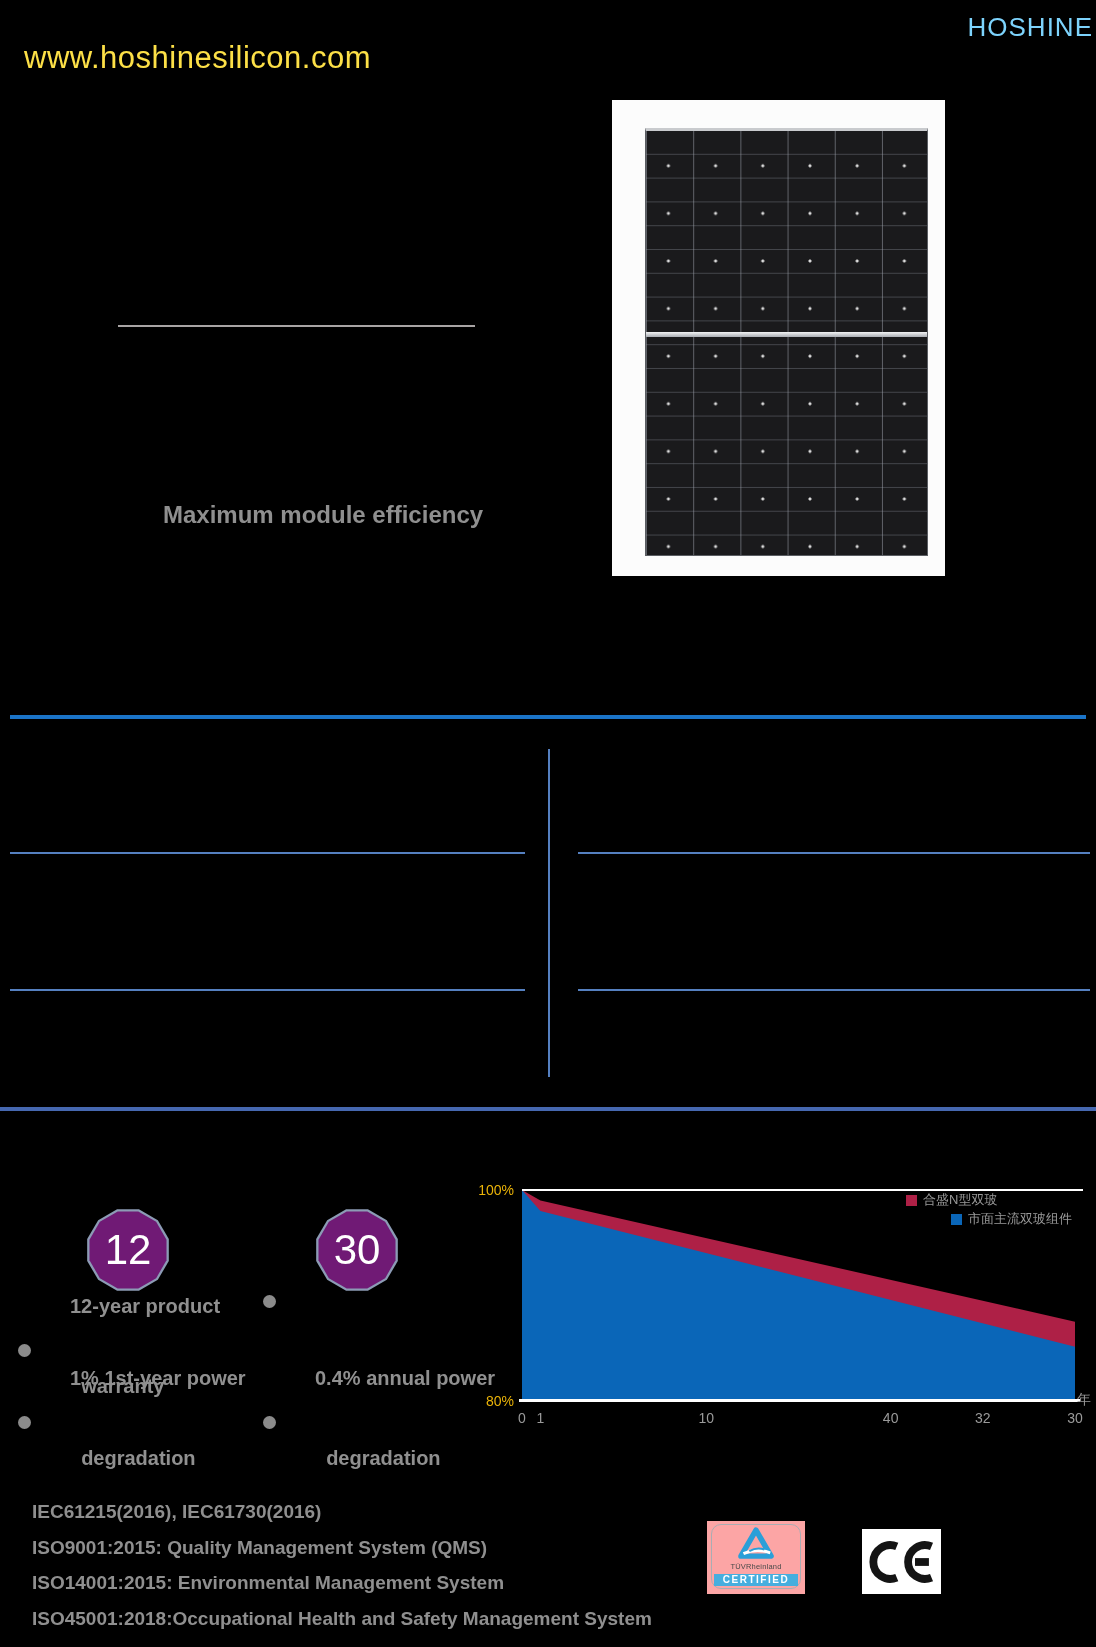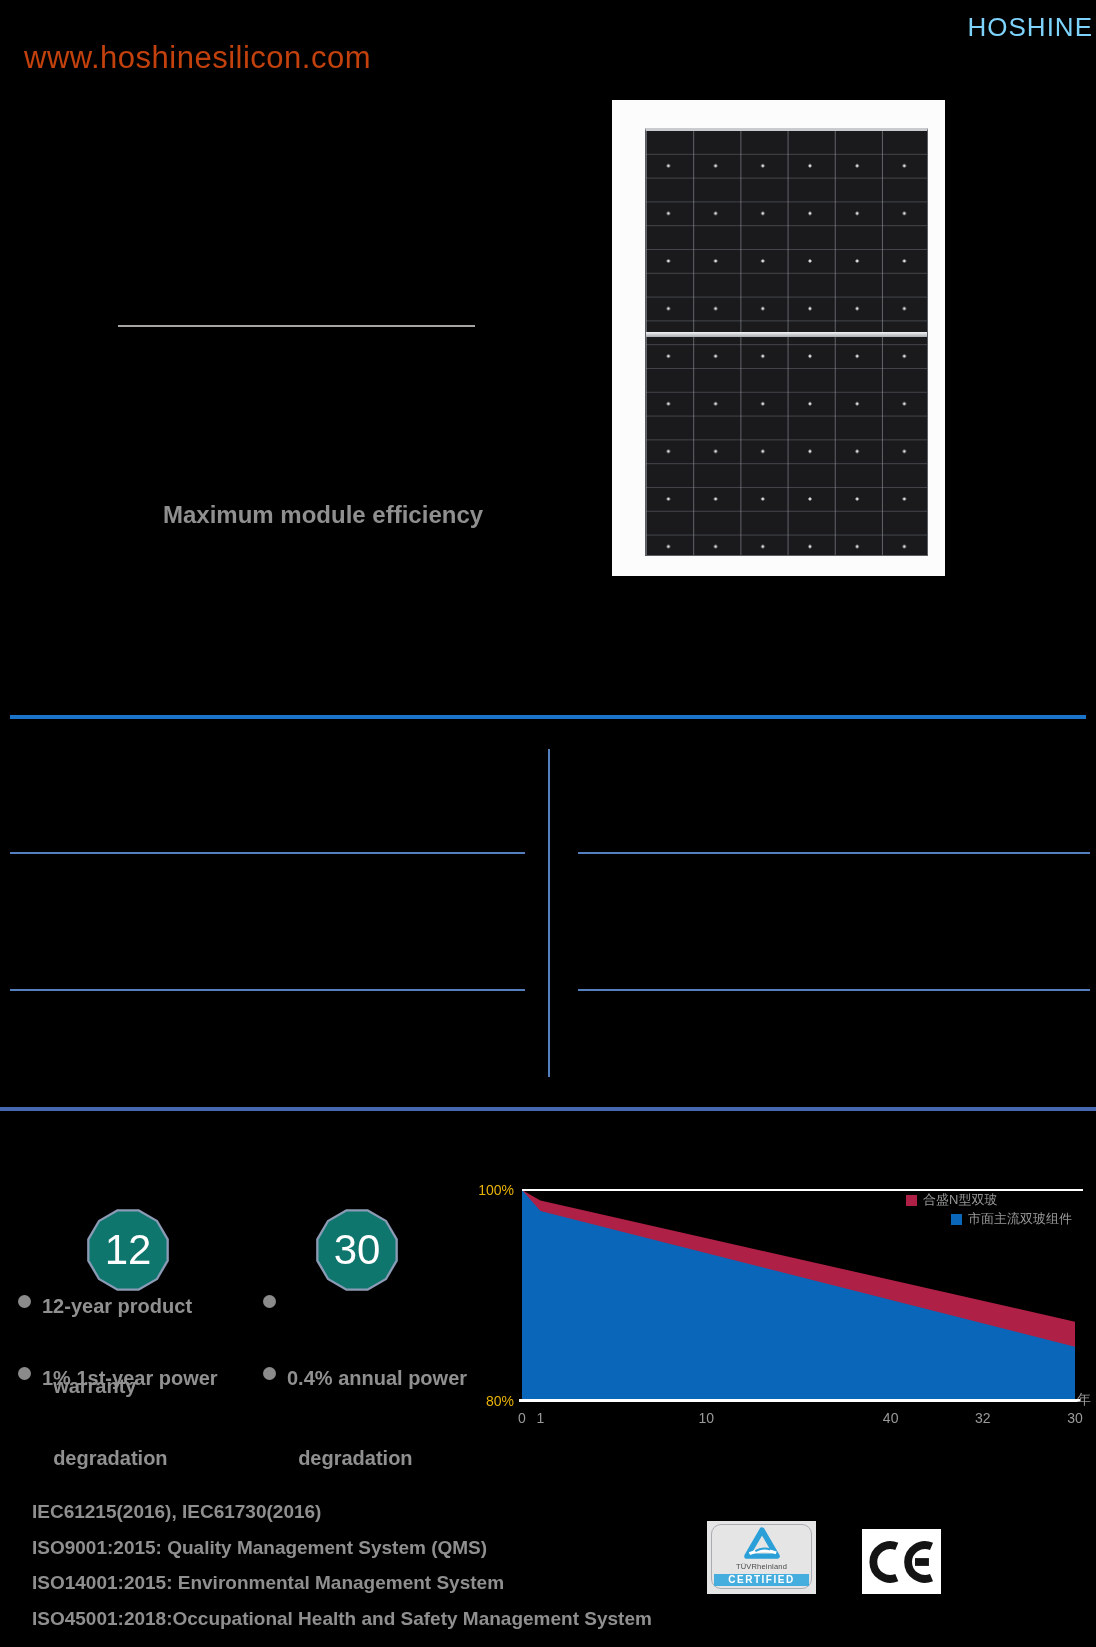--- a/index.html
+++ b/index.html
@@ -4,21 +4,21 @@
 <style>
   html,body{margin:0;padding:0;background:#000;}
   body{
     position:relative;width:1096px;height:1647px;overflow:hidden;
     font-family:"Liberation Sans","DejaVu Sans",sans-serif;
     -webkit-font-smoothing:antialiased;
   }
   .abs{position:absolute;}
 
   
-  .site-url{left:24px;top:40px;font-size:31px;color:#c2410c;letter-spacing:.5px;}
+  .site-url{left:24px;top:40px;font-size:31px;color:#fde047;letter-spacing:.5px;}
   .brand{top:12px;right:3px;font-size:26px;font-weight:normal;color:#7dd3fc;letter-spacing:1px;}
 
   
   .panel-card{left:612px;top:100px;width:333px;height:476px;background:#fcfcfc;}
   .panel{
     position:absolute;left:33px;top:28px;width:283px;height:428px;
     background-color:#1a1a1c;
     background-image:
       radial-gradient(circle, rgba(255,255,255,.85) 1px, rgba(255,255,255,0) 2px),
       linear-gradient(90deg, rgba(155,160,170,.55) 1px, transparent 1px),
@@ -45,26 +45,26 @@
   .sr1{left:578px;top:852px;width:512px;}
   .sl2{left:10px;top:989px;width:515px;}
   .sr2{left:578px;top:989px;width:512px;}
 
   
   .badge{width:88px;height:88px;
     clip-path:polygon(96.4% 62.4%,83.9% 83.9%,62.4% 96.4%,37.6% 96.4%,16.1% 83.9%,3.6% 62.4%,3.6% 37.6%,16.1% 16.1%,37.6% 3.6%,62.4% 3.6%,83.9% 16.1%,96.4% 37.6%);
     background:#8c9bb5;display:flex;align-items:center;justify-content:center;}
   .badge-inner{width:83px;height:83px;
     clip-path:polygon(96.4% 62.4%,83.9% 83.9%,62.4% 96.4%,37.6% 96.4%,16.1% 83.9%,3.6% 62.4%,3.6% 37.6%,16.1% 16.1%,37.6% 3.6%,62.4% 3.6%,83.9% 16.1%,96.4% 37.6%);
-    background:#0f766e;display:flex;align-items:center;justify-content:center;
+    background:#701a75;display:flex;align-items:center;justify-content:center;
     color:#fff;font-size:42px;}
   .badge1{left:84px;top:1206px;}
   .badge2{left:313px;top:1206px;}
 
-  .bullet{display:flex;align-items:flex-start;}
+  .bullet{display:flex;align-items:center;gap:28px;}
   .bullet .dot{width:13px;height:13px;border-radius:50%;background:#8b8b8b;margin-top:9px;flex:none;}
   .bullet .txt{margin-left:11px;font-size:20px;font-weight:600;color:#909090;line-height:40px;white-space:pre;}
   .b1{left:18px;top:1286px;}
   .b2{left:18px;top:1358px;}
   .b3{left:263px;top:1286px;}
   .b4{left:263px;top:1358px;}
 
   
   .chart-svg{left:522px;top:1190px;width:553px;height:209px;}
   .grid-top{left:522px;top:1189px;width:561px;height:2px;background:#fff;}
@@ -78,21 +78,21 @@
   .legend-row .sw{width:11px;height:11px;flex:none;margin-right:6px;}
   .legend-row .lb{font-size:13px;color:#9a9a9a;white-space:nowrap;}
   .lg1{left:906px;top:1191px;}
   .lg2{left:951px;top:1210px;}
 
   
   .cert{left:32px;color:#8f8f8f;font-size:19px;font-weight:bold;}
   .c1{top:1501px;} .c2{top:1537px;} .c3{top:1572px;} .c4{top:1608px;}
 
   
-  .tuv{left:707px;top:1521px;width:109px;height:73px;background:#e5e5e5;}
+  .tuv{left:707px;top:1521px;width:98px;height:73px;background:#fca5a5;}
   .tuv-outline{position:absolute;left:4px;top:3px;right:4px;bottom:5px;border:1.5px solid #a9adb3;border-radius:10px;}
   .tuv-tri{position:absolute;left:50%;top:5px;transform:translateX(-50%);}
   .tuv-name{position:absolute;left:0;right:0;top:41px;text-align:center;font-size:7.5px;color:#4a4a4a;letter-spacing:.2px;}
   .tuv-banner{position:absolute;left:7px;right:7px;bottom:8px;height:12px;background:#46aede;
     color:#fff;font-size:10px;letter-spacing:1.5px;text-align:center;line-height:12px;font-weight:bold;}
 
   
   .ce{left:862px;top:1529px;width:79px;height:65px;background:#fff;display:flex;align-items:center;justify-content:center;}
 </style>
 </head>

